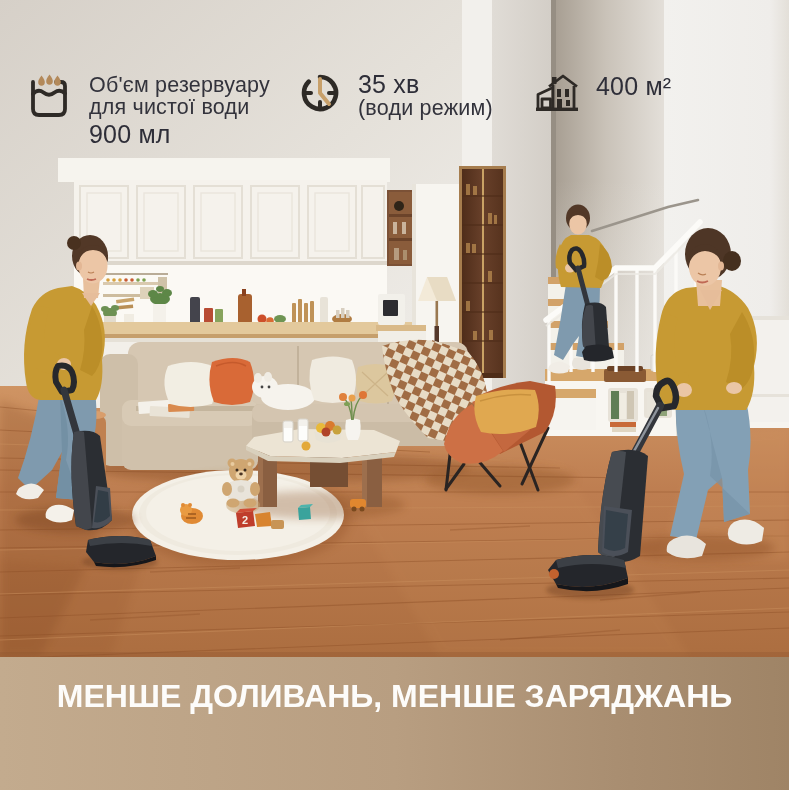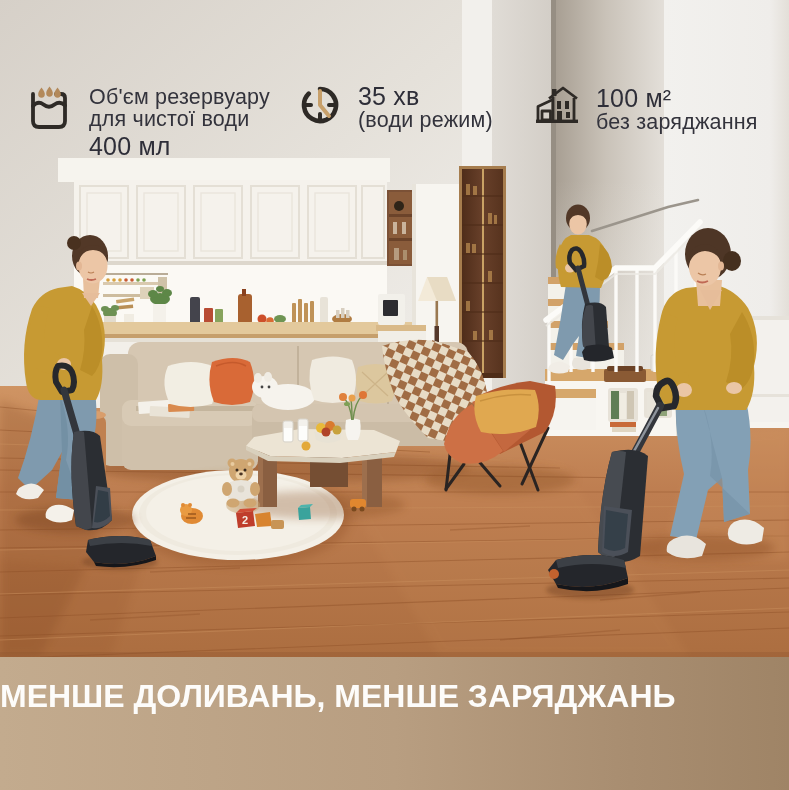--- a/index.html
+++ b/index.html
@@ -1,25 +1,25 @@
 <!DOCTYPE html>
 <html><head>
 <meta charset="utf-8">
 <style>
   html,body{margin:0;padding:0;}
   #page{position:relative;width:789px;height:790px;overflow:hidden;background:#ece8e1;font-family:"Liberation Sans",sans-serif;}
   #scene{position:absolute;left:0;top:0;}
-  .hdr{position:absolute;top:16px;left:0;width:789px;height:160px;}
+  .hdr{position:absolute;top:4px;left:0;width:789px;height:160px;}
   .feat{position:absolute;display:flex;align-items:flex-start;color:#30303a;}
   .feat .txt{}
   .small{font-size:21.5px;line-height:22px;letter-spacing:0.2px;color:#33333c;}
   .big{font-size:25px;line-height:26px;letter-spacing:0.2px;color:#2e2e38;}
   #band{position:absolute;left:0;top:657px;width:789px;height:133px;
     background:linear-gradient(90deg,#c3ab8e 0%,#b89e81 50%,#a88d70 80%,#9f8466 100%);}
-  #band .t{position:absolute;width:100%;text-align:left;top:21px;font-size:32px;font-weight:bold;
+  #band .t{position:absolute;width:100%;text-align:center;top:21px;font-size:32px;font-weight:bold;
     color:#fdfcfa;letter-spacing:0px;}
 </style>
 </head>
 <body>
 <div id="page">
 <svg id="scene" width="789" height="657" viewBox="0 0 789 657">
 <defs>
   <linearGradient id="wallL" x1="0" y1="0" x2="1" y2="1">
     <stop offset="0" stop-color="#d6d0c8"></stop>
           <stop offset="0.55" stop-color="#e5e1da"></stop>
@@ -658,21 +658,21 @@
         <path d="M5,20 Q10,14.5 15.5,18.5 Q21,23 26.5,18.5 Q32,14.5 37,19.5"></path>
       </g>
       <g fill="#b3895a">
         <path d="M13.5,1.5 q3.3,4 3.3,6.5 a3.3,3.8 0 1 1 -6.6,0 q0,-2.5 3.3,-6.5 z"></path>
         <path d="M21.5,0.5 q3.3,4 3.3,6.5 a3.3,3.8 0 1 1 -6.6,0 q0,-2.5 3.3,-6.5 z"></path>
         <path d="M29.5,1.5 q3.3,4 3.3,6.5 a3.3,3.8 0 1 1 -6.6,0 q0,-2.5 3.3,-6.5 z"></path>
       </g>
     </svg>
     <div class="txt" style="margin-left:19px;">
       <div class="small">Об'єм резервуару<br>для чистої води</div>
-      <div class="big" style="margin-top:3px;">400 мл</div>
+      <div class="big" style="margin-top:3px;">900 мл</div>
     </div>
   </div>
   <div class="feat" style="left:301px;top:67px;">
 
     <svg width="38" height="44" viewBox="0 0 38 42">
       <path d="M19,5 A16,16 0 1 1 7.7,9.7" fill="none" stroke="#2e2a26" stroke-width="4.6" stroke-linecap="round"></path>
       <g stroke="#2e2a26" stroke-width="4" stroke-linecap="round">
         <line x1="5" y1="21" x2="10" y2="21"></line>
         <line x1="33" y1="21" x2="28" y2="21"></line>
         <line x1="19" y1="35" x2="19" y2="30"></line>
@@ -697,22 +697,21 @@
       <rect x="16" y="4" width="4.5" height="7" fill="#2e2a26"></rect>
       <g fill="#2e2a26">
         <rect x="21" y="16" width="4" height="8"></rect>
         <rect x="29" y="16" width="4" height="8"></rect>
         <rect x="21" y="26" width="5" height="9"></rect>
         <rect x="30" y="27" width="4" height="6"></rect>
       </g>
       <rect x="0" y="34.6" width="42" height="3.4" fill="#2e2a26"></rect>
     </svg>
     <div class="txt" style="margin-left:18px;">
-      <div class="big">100 м²</div>
-      <div class="small">без заряджання</div>
+      <div class="big">400 м²</div>
     </div>
   </div>
 </div>
 
 <div id="band">
       <div class="t">МЕНШЕ ДОЛИВАНЬ, МЕНШЕ ЗАРЯДЖАНЬ</div>
     </div>
 </div>
 
 </body></html>

